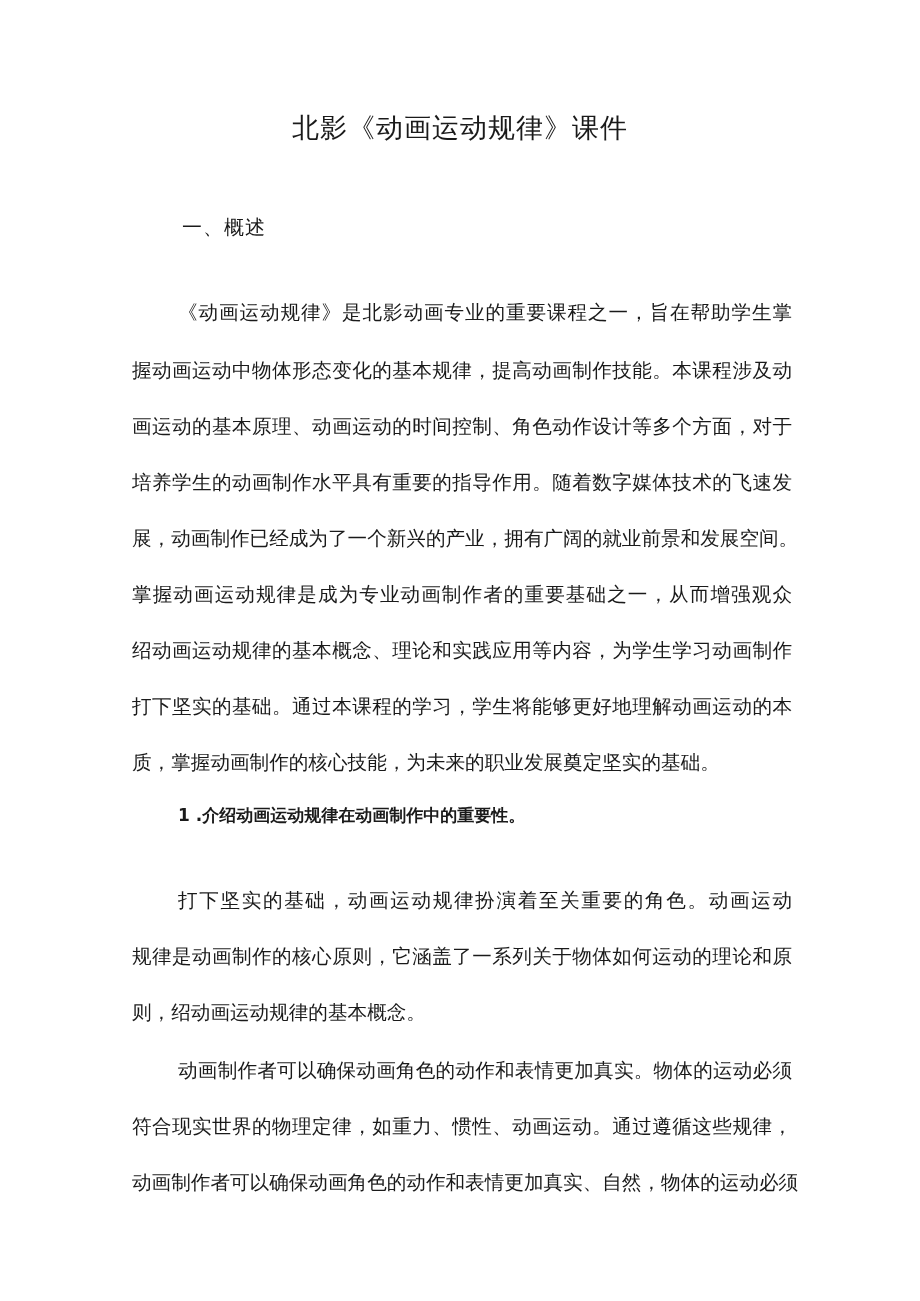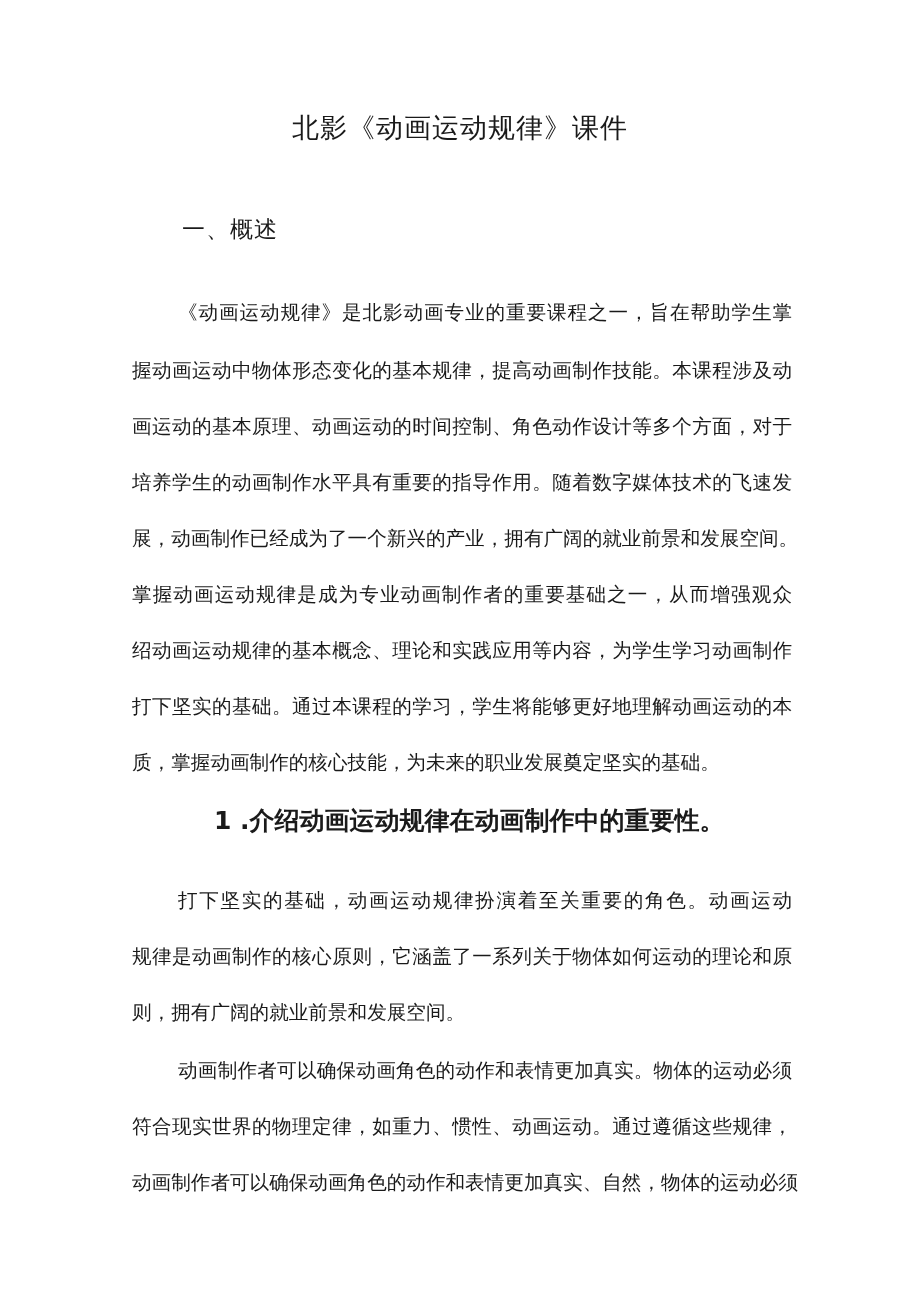--- a/index.html
+++ b/index.html
@@ -30,21 +30,21 @@
       text-align: center;
       font-size: 27px;
       letter-spacing: 1px;
       color: #1a1a1a;
       white-space: nowrap;
     }
     .h1 {
       position: absolute;
       left: 182px;
       top: 214px;
-      font-size: 23px;
+      font-size: 20px;
       letter-spacing: 1px;
       white-space: nowrap;
     }
     .line {
       position: absolute;
       left: 132px;
       width: 660px;
       font-size: 19.6px;
       line-height: 26px;
       white-space: nowrap;
@@ -53,23 +53,22 @@
       margin-top: 28px;
     }
     .line.last { text-align-last: left; }
     .line.indent { left: 178px; width: 614px; }
     .h2 {
       position: absolute;
       left: 178px;
       top: 804px;
       font-family: "DejaVu Sans", "Liberation Sans", sans-serif;
       font-weight: bold;
-      font-size: 25px;
+      font-size: 17px;
       white-space: nowrap;
-      margin-left: 36px;
     }
   </style>
 </head>
 <body>
 
 <div class="page">
 
   <div class="title">北影《动画运动规律》课件</div>
 
   <div class="h1">一、概述</div>
@@ -84,21 +83,21 @@
     <div class="line" style="top:610px">绍动画运动规律的基本概念、理论和实践应用等内容，为学生学习动画制作</div>
     <div class="line" style="top:666px">打下坚实的基础。通过本课程的学习，学生将能够更好地理解动画运动的本</div>
     <div class="line last" style="top:722px">质，掌握动画制作的核心技能，为未来的职业发展奠定坚实的基础。</div>
   </div>
 
   <div class="h2">1 .介绍动画运动规律在动画制作中的重要性。</div>
 
   <div>
     <div class="line indent" style="top:860px">打下坚实的基础，动画运动规律扮演着至关重要的角色。动画运动</div>
     <div class="line" style="top:916px">规律是动画制作的核心原则，它涵盖了一系列关于物体如何运动的理论和原</div>
-    <div class="line last" style="top:972px">则，拥有广阔的就业前景和发展空间。</div>
+    <div class="line last" style="top:972px">则，绍动画运动规律的基本概念。</div>
   </div>
 
   <div>
     <div class="line indent" style="top:1030px">动画制作者可以确保动画角色的动作和表情更加真实。物体的运动必须</div>
     <div class="line" style="top:1086px">符合现实世界的物理定律，如重力、惯性、动画运动。通过遵循这些规律，</div>
     <div class="line" style="top:1142px">动画制作者可以确保动画角色的动作和表情更加真实、自然，物体的运动必须</div>
   </div>
 
 </div>
 

